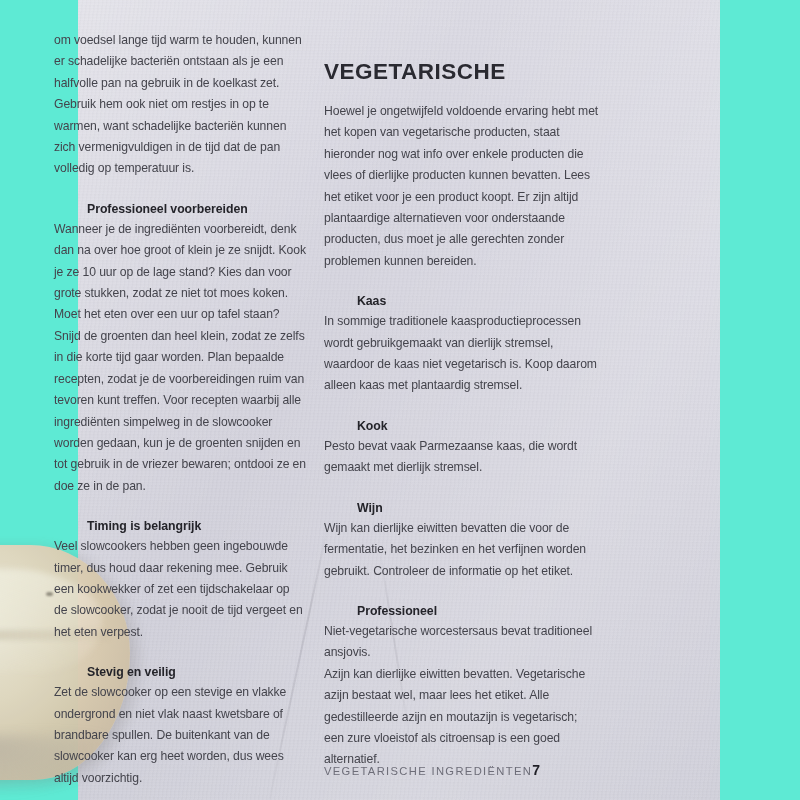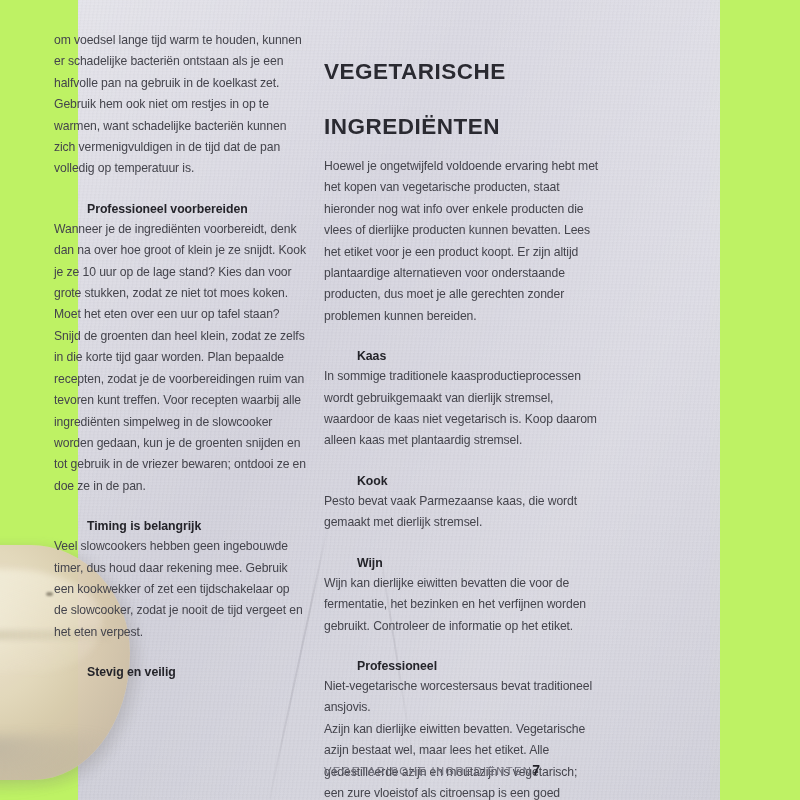--- a/index.html
+++ b/index.html
@@ -13,21 +13,21 @@
     overflow: hidden;
     font-family: "Liberation Sans", sans-serif;
   }
 
   #page {
     position: absolute;
     left: 0;
     top: 0;
     width: 800px;
     height: 800px;
-    background: #bef264;
+    background: #5eead4;
   }
 
   
   .paper {
     position: absolute;
     left: 78px;
     top: 0px;
     width: 642px;
     height: 800px;
     background:
@@ -209,27 +209,27 @@
 
     <p class="body-text">om voedsel lange tijd warm te houden, kunnen er schadelijke bacteriën ontstaan als je een halfvolle pan na gebruik in de koelkast zet. Gebruik hem ook niet om restjes in op te warmen, want schadelijke bacteriën kunnen zich vermenigvuldigen in de tijd dat de pan volledig op temperatuur is.</p>
 
     <h3 class="sub-head gap-before">Professioneel voorbereiden</h3>
     <p class="body-text">Wanneer je de ingrediënten voorbereidt, denk dan na over hoe groot of klein je ze snijdt. Kook je ze 10 uur op de lage stand? Kies dan voor grote stukken, zodat ze niet tot moes koken. Moet het eten over een uur op tafel staan? Snijd de groenten dan heel klein, zodat ze zelfs in die korte tijd gaar worden. Plan bepaalde recepten, zodat je de voorbereidingen ruim van tevoren kunt treffen. Voor recepten waarbij alle ingrediënten simpelweg in de slowcooker worden gedaan, kun je de groenten snijden en tot gebruik in de vriezer bewaren; ontdooi ze en doe ze in de pan.</p>
 
     <h3 class="sub-head gap-before">Timing is belangrijk</h3>
     <p class="body-text">Veel slowcookers hebben geen ingebouwde timer, dus houd daar rekening mee. Gebruik een kookwekker of zet een tijdschakelaar op de slowcooker, zodat je nooit de tijd vergeet en het eten verpest.</p>
 
     <h3 class="sub-head gap-before">Stevig en veilig</h3>
+    <p class="body-text">Zet de slowcooker op een stevige en vlakke ondergrond en niet vlak naast kwetsbare of brandbare spullen. De buitenkant van de slowcooker kan erg heet worden, dus wees altijd voorzichtig.</p>
   </div>
 
   <div class="col col-right">
 
     <h1 class="page-title">
       <span class="line">VEGETARISCHE</span>
-      <span class="line">INGREDIËNTEN</span>
     </h1>
 
     <p class="body-text">Hoewel je ongetwijfeld voldoende ervaring hebt met het kopen van vegetarische producten, staat hieronder nog wat info over enkele producten die vlees of dierlijke producten kunnen bevatten. Lees het etiket voor je een product koopt. Er zijn altijd plantaardige alternatieven voor onderstaande producten, dus moet je alle gerechten zonder problemen kunnen bereiden.</p>
 
     <h3 class="sub-head gap-before">Kaas</h3>
     <p class="body-text">In sommige traditionele kaasproductieprocessen wordt gebruikgemaakt van dierlijk stremsel, waardoor de kaas niet vegetarisch is. Koop daarom alleen kaas met plantaardig stremsel.</p>
 
     <h3 class="sub-head gap-before">Kook</h3>
     <p class="body-text">Pesto bevat vaak Parmezaanse kaas, die wordt gemaakt met dierlijk stremsel.</p>
 

